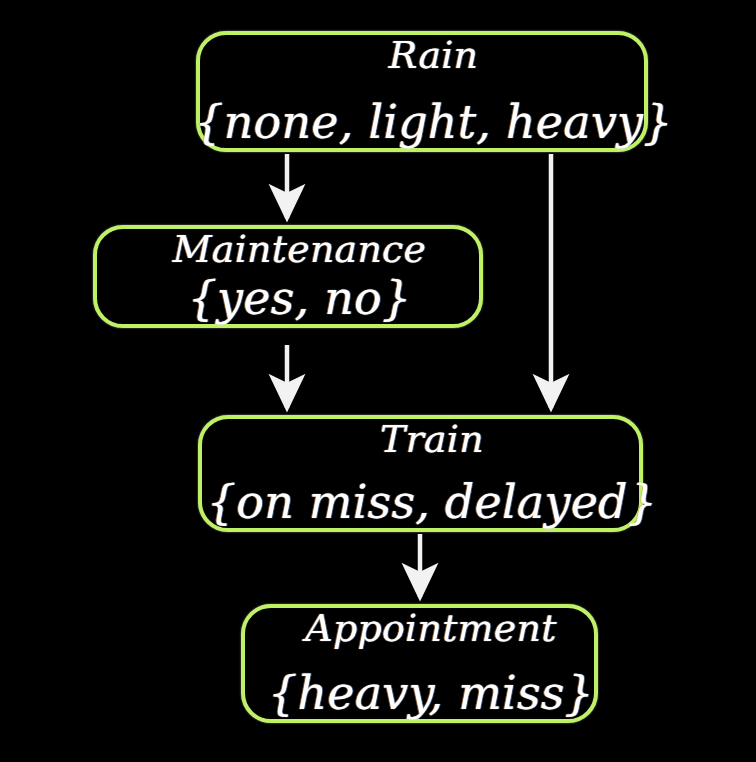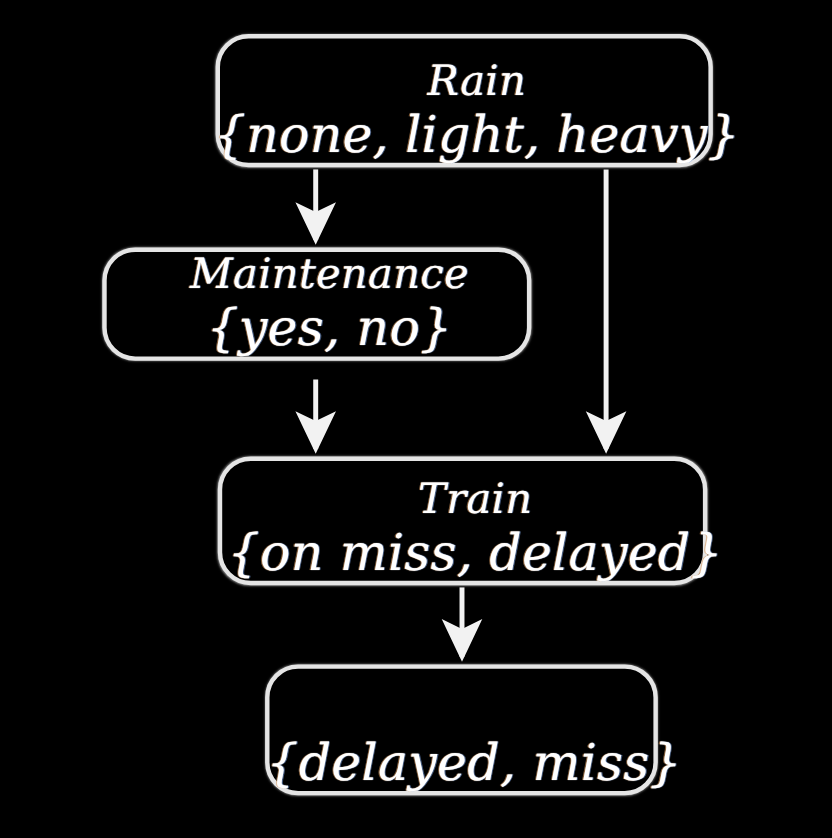--- a/index.html
+++ b/index.html
@@ -24,27 +24,27 @@
     top: 0;
     width: 756px;
     height: 762px;
     pointer-events: none;
   }
 
   
   .node {
     position: absolute;
     box-sizing: border-box;
-    border: 4px solid #e5e5e5;
+    border: 4px solid #bef264;
     border-radius: 30px;
     background: #000000;
     display: flex;
     flex-direction: column;
     align-items: center;
-    justify-content: flex-end;
+    justify-content: space-between;
     color: #ffffff;
     text-align: center;
     box-shadow: 0 0 2px rgba(255,255,255,0.55);
     padding-left: 23px;
   }
   .node-name,
   .node-states {
     font-style: italic;
     line-height: 1.08;
     white-space: nowrap;
@@ -93,16 +93,17 @@
     <div class="node-name">Maintenance</div>
     <div class="node-states">{yes, no}</div>
   </div>
 
   <div class="node" id="node-train">
     <div class="node-name">Train</div>
     <div class="node-states">{on miss, delayed}</div>
   </div>
 
   <div class="node" id="node-appointment">
-    <div class="node-states">{delayed, miss}</div>
+    <div class="node-name">Appointment</div>
+    <div class="node-states">{heavy, miss}</div>
   </div>
 
 </div>
 
 </body></html>

